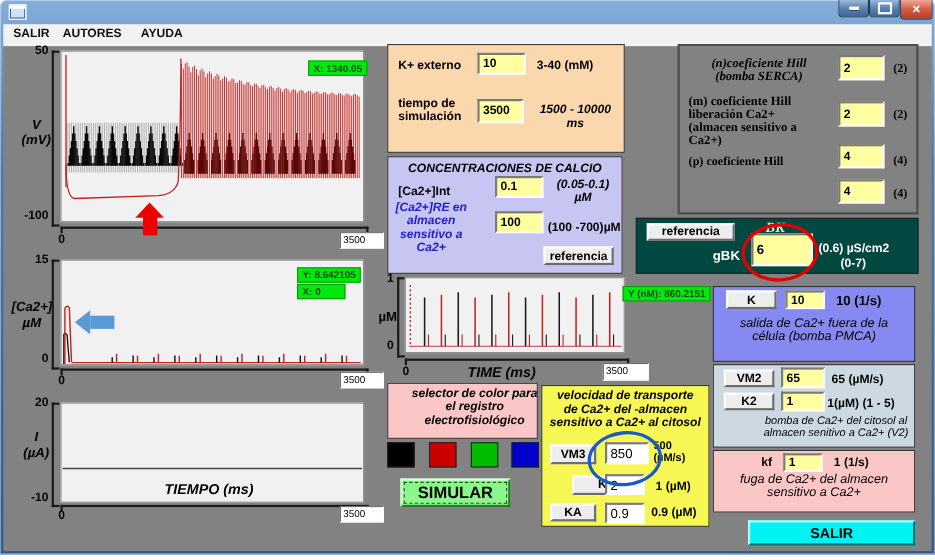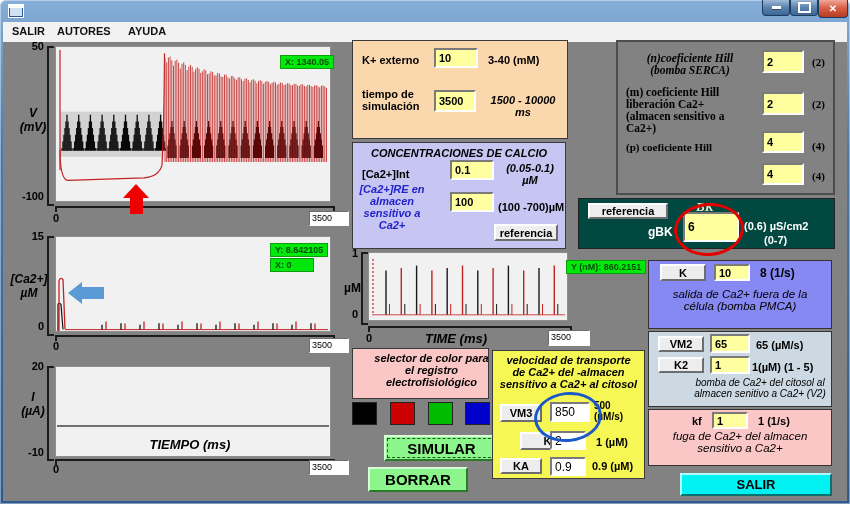--- a/index.html
+++ b/index.html
@@ -597,22 +597,21 @@
 
     <div class="panel" style="left:352px;top:348px;width:137px;height:51px;background:#fbc6c6;"></div>
     <div class="lab pre ctr" style="left:353px;top:352px;width:157px;">selector de color para
 el registro
 electrofisiológico</div>
     <div class="swatch" style="left: 352px; top: 402px; background-color: rgb(0, 0, 0);"></div>
     <div class="swatch" style="left: 390px; top: 402px; background-color: rgb(204, 0, 0);"></div>
     <div class="swatch" style="left: 428px; top: 402px; background-color: rgb(0, 187, 0);"></div>
     <div class="swatch" style="left: 465px; top: 402px; background-color: rgb(0, 0, 204);"></div>
 
-    <button class="bigbtn focus-dash" style="left:384px;top:435px;width:115px;height:26px;">SIMULAR</button>
-    <button class="bigbtn" style="left:368px;top:467px;width:100px;height:25px;">BORRAR</button>
+    <button class="bigbtn focus-dash" style="left:364px;top:435px;width:100px;height:26px;">SIMULAR</button>
 
     <div class="panel" style="left:492px;top:350px;width:153px;height:129px;background:#f6f655;"></div>
     <div class="lab pre ctr" style="left:493px;top:354px;width:151px;">velocidad de transporte
 de Ca2+ del -almacen
 sensitivo a Ca2+ al citosol</div>
     <button class="btn3d" style="left:500px;top:404px;width:42px;height:18px;">VM3</button>
     <input class="win-in" style="left: 550px; top: 402px; width: 40px; height: 20px;" value="850">
     <div class="lab pre" style="left:594px;top:400px;font-size:10px;">500
 (µM/s)</div>
     <button class="btn3d" style="left:520px;top:432px;width:63px;height:18px;">KR</button>
@@ -645,21 +644,21 @@
     <div class="lab serif" style="left:696px;top:199px;color:#e9e9c4;font-style:italic;font-size:13px;">BK</div>
     <div class="lab" style="left:648px;top:225px;color:#fff;font-size:12px;">gBK</div>
     <input class="yin" style="left: 683px; top: 212px; width: 56px; height: 30px; font-size: 12px;" value="6">
     <div class="lab" style="left:744px;top:220px;color:#fff;">(0.6) µS/cm2</div>
     <div class="lab" style="left:764px;top:234px;color:#fff;">(0-7)</div>
     <div class="ellipse red-ellipse" style="left:674px;top:203px;width:64px;height:47px;"></div>
 
     <div class="panel" style="left:648px;top:260px;width:184px;height:69px;background:#8789f2;border-color:#333;"></div>
     <button class="btn3d" style="left:660px;top:264px;width:46px;height:17px;">K</button>
     <input class="yin" style="left: 714px; top: 264px; width: 36px; height: 17px;" value="10">
-    <div class="lab" style="left:760px;top:266px;font-size:12px;">8  (1/s)</div>
+    <div class="lab" style="left:760px;top:266px;font-size:12px;">10  (1/s)</div>
     <div class="lab pre ctr rg" style="left:650px;top:288px;width:180px;font-size:11.5px;">salida de Ca2+ fuera de la
 célula (bomba PMCA)</div>
 
     <div class="panel" style="left:648px;top:331px;width:184px;height:76px;background:#ccd9e2;border-color:#333;"></div>
     <button class="btn3d" style="left:658px;top:336px;width:46px;height:16px;">VM2</button>
     <input class="yin" style="left: 710px; top: 334px; width: 40px; height: 19px;" value="65">
     <div class="lab" style="left:756px;top:339px;">65 (µM/s)</div>
     <button class="btn3d" style="left:658px;top:357px;width:46px;height:16px;">K2</button>
     <input class="yin" style="left: 710px; top: 356px; width: 40px; height: 18px;" value="1">
     <div class="lab" style="left:752px;top:361px;">1(µM)  (1 - 5)</div>

